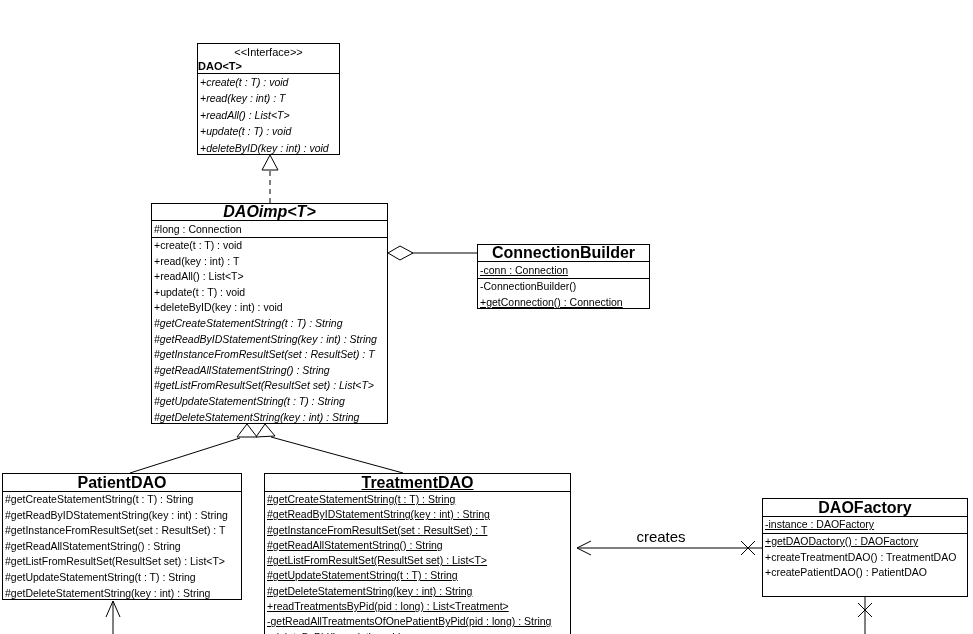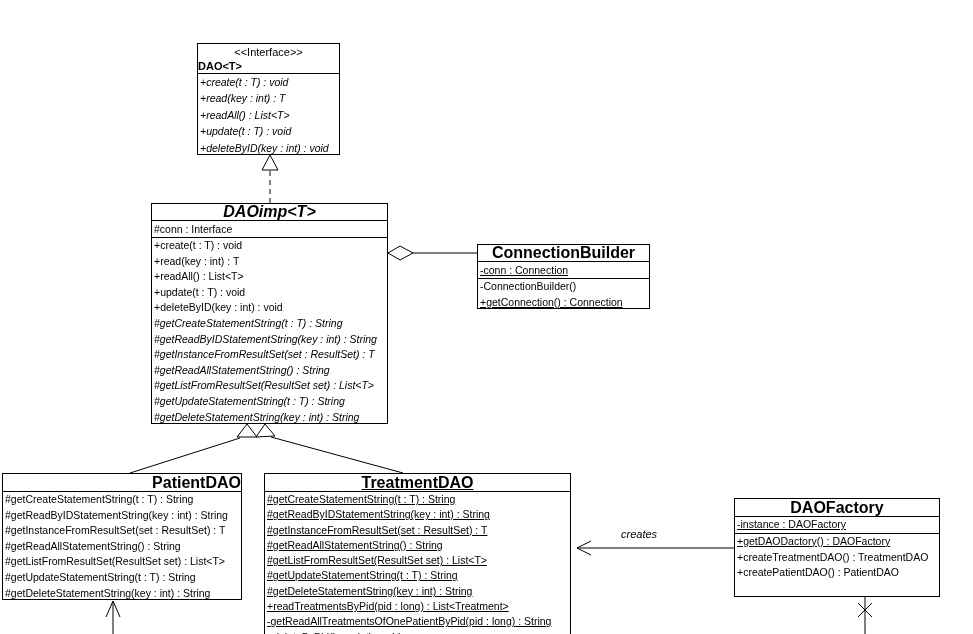--- a/index.html
+++ b/index.html
@@ -28,32 +28,32 @@
   #box-dao .hdr{height:29px;}
   #box-dao .mrow{line-height:16.4px;}
   #box-daoimp{left:151px;top:163px;width:237px;height:221px;}
   #box-daoimp .title{line-height:16px;height:16px;}
   #box-daoimp .mrow{line-height:15.6px;}
   #box-daoimp .attrs .mrow{line-height:16px;}
   #box-connb{left:477px;top:204px;width:173px;height:65px;}
   #box-connb .title{line-height:16px;height:16px;}
   #box-connb .attrs .mrow{line-height:16px;}
   #box-patient{left:2px;top:433px;width:240px;height:127px;}
-  #box-patient .title{line-height:17px;height:17px;text-align:right;}
+  #box-patient .title{line-height:17px;height:17px;}
   #box-patient .mrow{line-height:15.6px;}
   #box-treatment{left:264px;top:433px;width:307px;height:171px;text-decoration:underline;}
   #box-treatment .title{line-height:17px;height:17px;}
   #box-treatment .mrow{line-height:15.3px;}
-  #box-factory{left:734px;top:458px;width:206px;height:99px;}
+  #box-factory{left:762px;top:458px;width:206px;height:99px;}
   #box-factory .title{line-height:17px;height:17px;}
   #box-factory .mrow{line-height:15.8px;}
 
   .edge-label{
-    position:absolute;z-index:2;font-size:11px;width:80px;
-    background:transparent;white-space:nowrap;font-style:italic;
+    position:absolute;z-index:2;font-size:15px;text-align:center;width:80px;
+    background:transparent;white-space:nowrap;
   }
   #label-creates-right{left:621px;top:488px;}
   #label-creates-bottom{left:440px;top:610px;}
 
   #watermark{
     position:absolute;z-index:2;left:733px;top:611px;font-size:11px;color:#9b9b9b;
     white-space:nowrap;
   }
   #vp-logo{position:absolute;z-index:3;left:945px;top:601px;}
 </style>
@@ -96,21 +96,21 @@
         <div class="mrow it">+read(key : int) : T</div>
         <div class="mrow it">+readAll() : List&lt;T&gt;</div>
         <div class="mrow it">+update(t : T) : void</div>
         <div class="mrow it">+deleteByID(key : int) : void</div>
       </div>
   </div>
 
   <div class="uml" id="box-daoimp">
     <div class="title italic-title">DAOimp&lt;T&gt;</div>
     <div class="sect attrs">
-        <div class="mrow">#conn : Interface</div>
+        <div class="mrow">#long : Connection</div>
       </div>
     <div class="sect ops">
         <div class="mrow">+create(t : T) : void</div>
         <div class="mrow">+read(key : int) : T</div>
         <div class="mrow">+readAll() : List&lt;T&gt;</div>
         <div class="mrow">+update(t : T) : void</div>
         <div class="mrow">+deleteByID(key : int) : void</div>
         <div class="mrow it">#getCreateStatementString(t : T) : String</div>
         <div class="mrow it">#getReadByIDStatementString(key : int) : String</div>
         <div class="mrow it">#getInstanceFromResultSet(set : ResultSet) : T</div>

